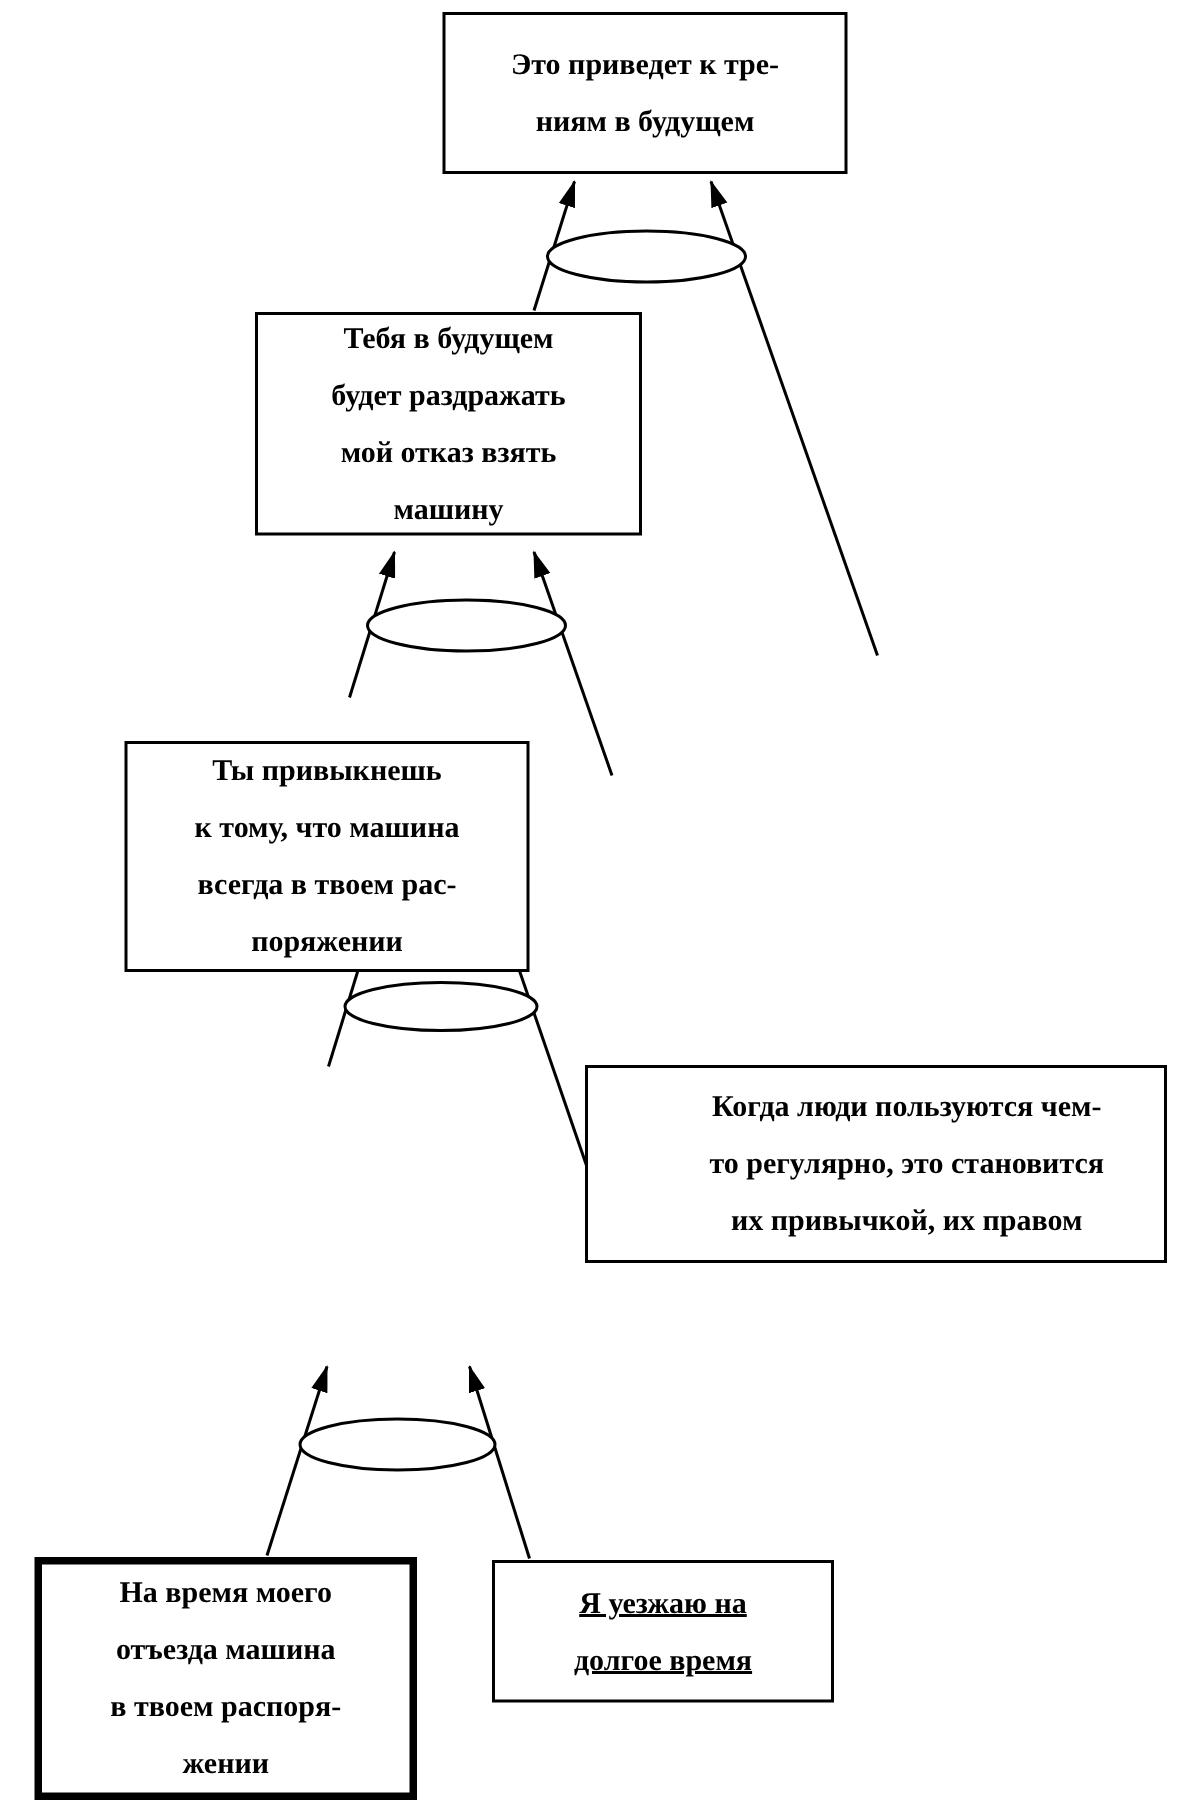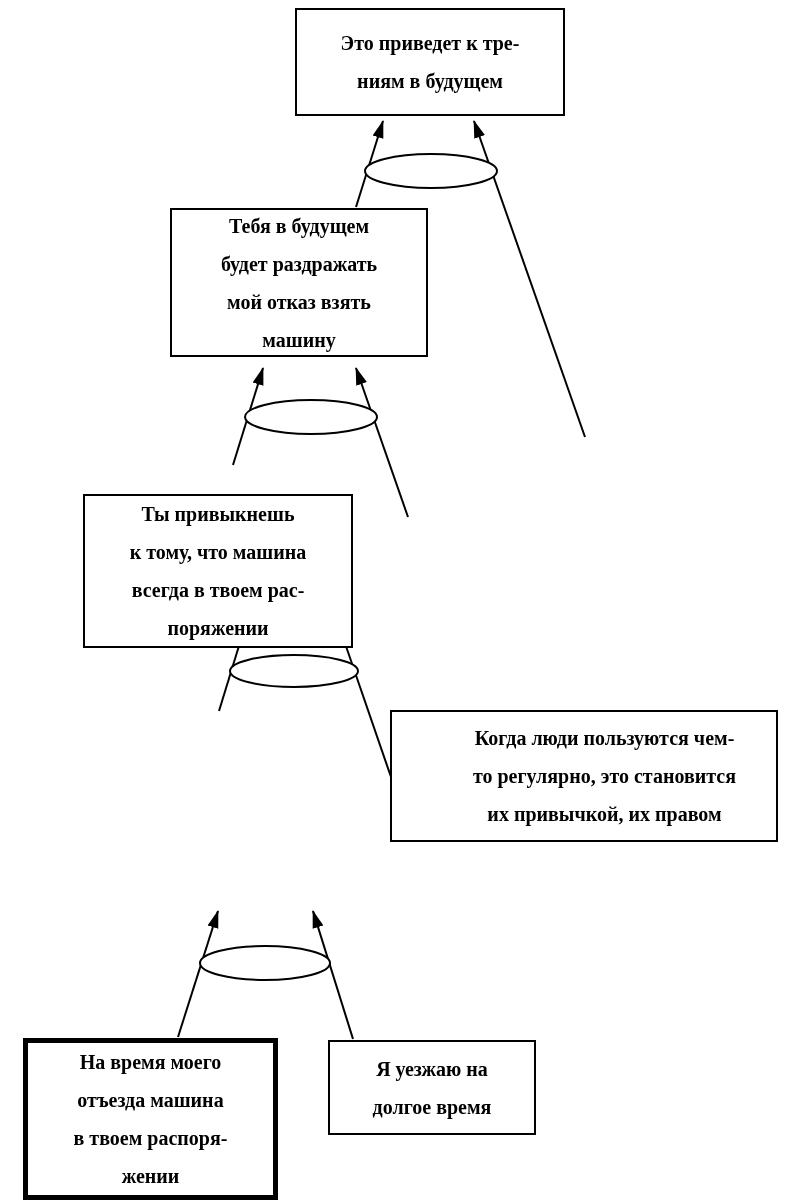--- a/index.html
+++ b/index.html
@@ -41,21 +41,21 @@
     border-width: 5px;
   }
   
   .n-effect      { left: 295px; top: 8px;    width: 270px; height: 108px; }
   .n-annoyed     { left: 170px; top: 208px;  width: 258px; height: 149px; }
   .n-dont-share  { left: 408px; top: 438px;  width: 209px; height: 129px; }
   .n-get-used    { left: 83px;  top: 466px;  width: 270px; height: 154px; margin-top: 28px; }
   .n-drive       { left: 4px;   top: 712px;  width: 328px; height: 196px; }
   .n-habit       { left: 390px; top: 710px;  width: 388px; height: 132px; padding-left: 41px; }
   .n-disposal    { left: 23px;  top: 1038px; width: 255px; height: 162px; }
-  .n-leaving     { left: 328px; top: 1040px; width: 208px; height: 95px;  }
+  .n-leaving     { left: 328px; top: 1040px; width: 228px; height: 95px; text-decoration: underline;  }
 
   .edge {
     stroke: #000000;
     stroke-width: 2;
     fill: none;
   }
   .and-ellipse {
     stroke: #000000;
     stroke-width: 2;
     fill: #ffffff;

